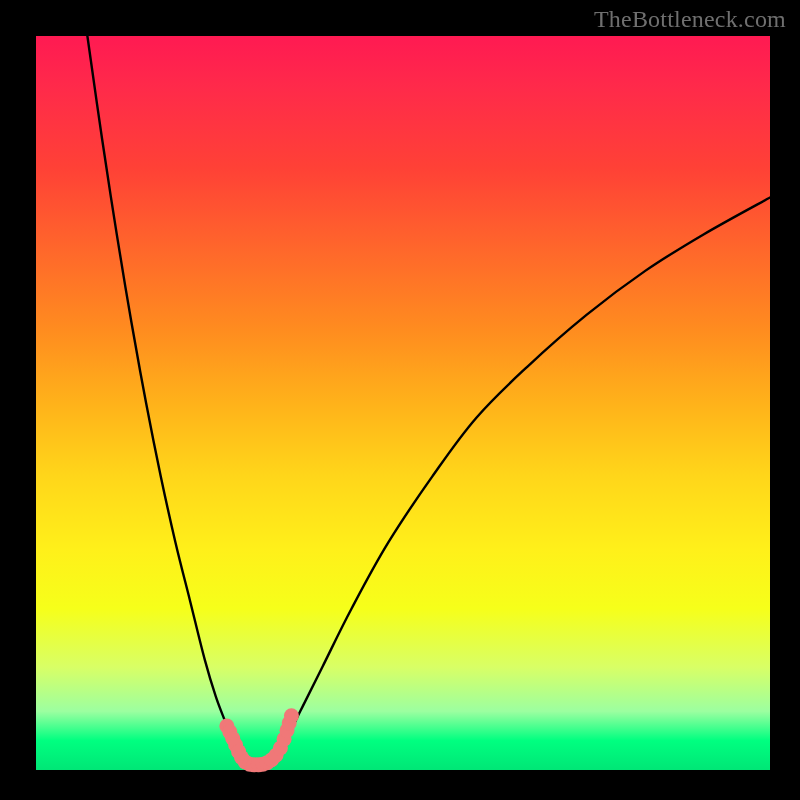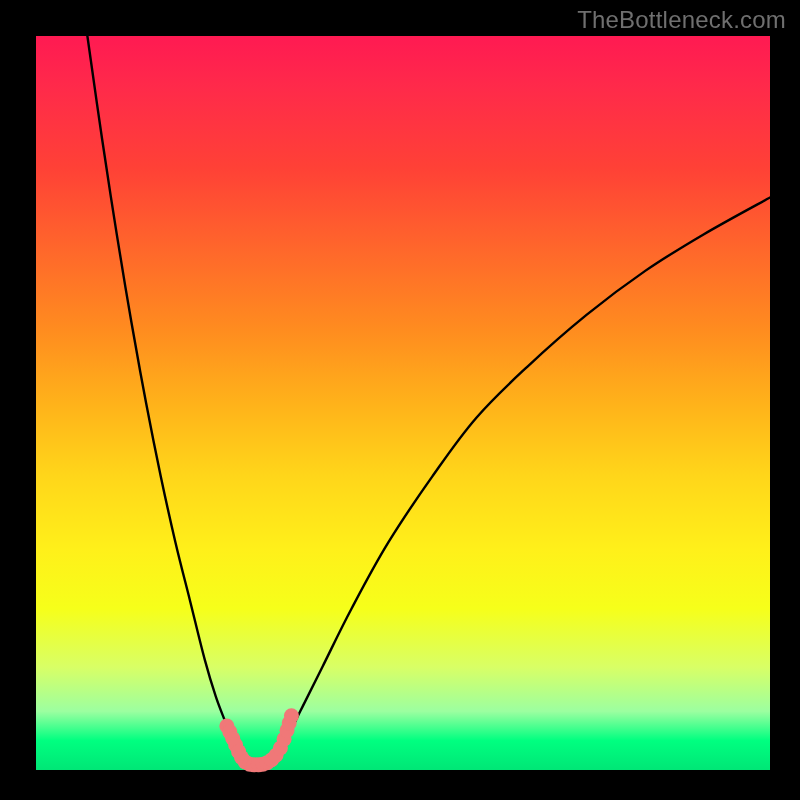--- a/index.html
+++ b/index.html
@@ -9,20 +9,21 @@
     height: 800px;
     background: #000;
     overflow: hidden;
     font-family: Arial, Helvetica, sans-serif;
   }
   .stage {
     position: relative;
     width: 800px;
     height: 800px;
     background: #000;
+    font-family: Liberation Serif, serif;
   }
   .plot {
     position: absolute;
     left: 36px;
     top: 36px;
     width: 734px;
     height: 734px;
     
     background: linear-gradient(
       to bottom,

